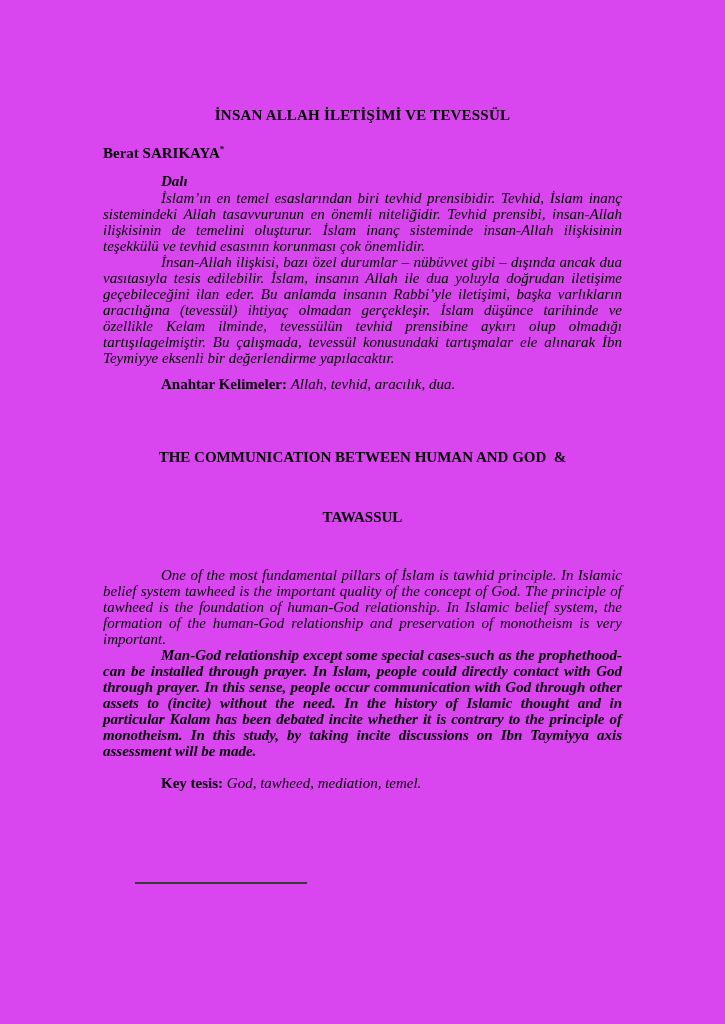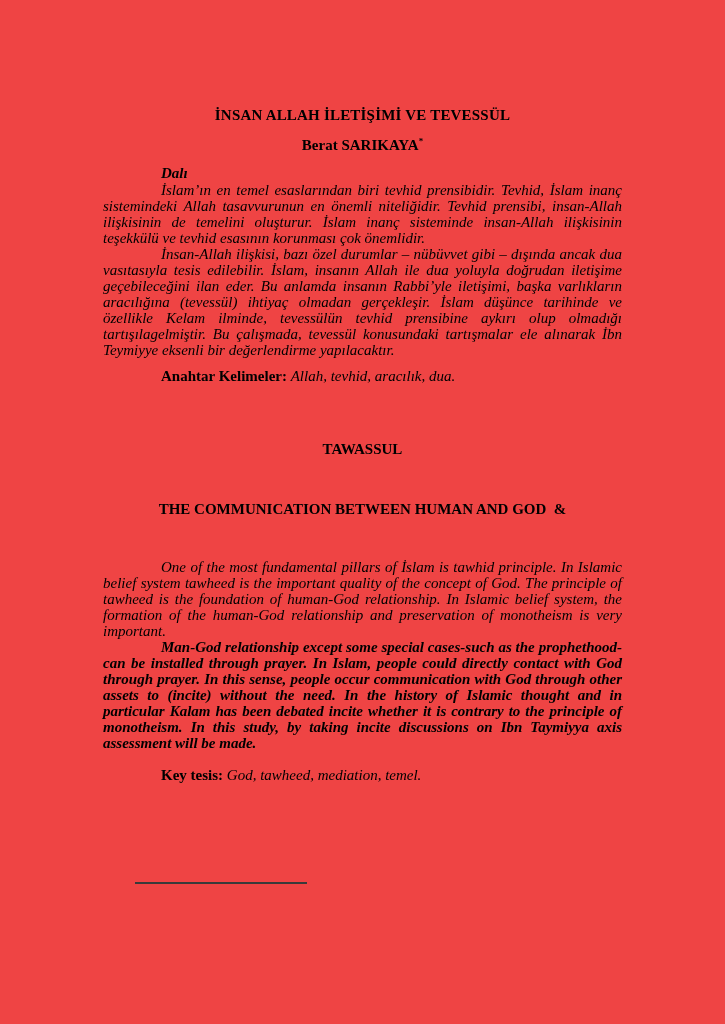--- a/index.html
+++ b/index.html
@@ -1,44 +1,44 @@
 <!DOCTYPE html>
 <html><head>
 <meta charset="utf-8">
 <style>
   html, body { margin: 0; padding: 0; background: #ffffff; }
   .page {
     position: relative;
     width: 725px;
     height: 1024px;
-    background: #ef4444;
+    background: #d946ef;
     color: #000000;
     font-family: "Liberation Serif", "DejaVu Serif", serif;
     overflow: hidden;
   }
   .content {
     position: absolute;
     left: 103px;
     top: 106px;
     width: 519px;
   }
   .title-tr {
     font-size: 15px;
     font-weight: bold;
     text-align: center;
     line-height: 18px;
     margin: 0;
     letter-spacing: 0.2px;
   }
   .author-line {
-    text-align: center;
+    text-align: left;
     font-size: 15px;
     font-weight: bold;
     line-height: 18px;
-    margin-top: 12px;
+    margin-top: 20px;
   }
   .author-line sup { font-size: 9px; vertical-align: super; line-height: 0; }
   .section-label {
     font-size: 15px;
     font-weight: bold;
     font-style: italic;
     line-height: 18px;
     margin-top: 10px;
     padding-left: 58px;
   }
@@ -108,22 +108,22 @@
     <p class="body-par mt-first">İslam’ın en temel esaslarından biri tevhid prensibidir. Tevhid, İslam inanç sistemindeki Allah tasavvurunun en önemli niteliğidir. Tevhid prensibi, insan-Allah ilişkisinin de temelini oluşturur. İslam inanç sisteminde insan-Allah ilişkisinin teşekkülü ve tevhid esasının korunması çok önemlidir.</p>
 
     <p class="body-par mt-par">İnsan-Allah ilişkisi, bazı özel durumlar – nübüvvet gibi – dışında ancak dua vasıtasıyla tesis edilebilir. İslam, insanın Allah ile dua yoluyla doğrudan iletişime geçebileceğini ilan eder. Bu anlamda insanın Rabbi’yle iletişimi, başka varlıkların aracılığına (tevessül) ihtiyaç olmadan gerçekleşir. İslam düşünce tarihinde ve özellikle Kelam ilminde, tevessülün tevhid prensibine aykırı olup olmadığı tartışılagelmiştir. Bu çalışmada, tevessül konusundaki tartışmalar ele alınarak İbn Teymiyye eksenli bir değerlendirme yapılacaktır.</p>
 
     <div class="kw-line">
       <span class="kw-label">Anahtar Kelimeler:</span>
       <span class="kw-value">Allah, tevhid, aracılık, dua.</span>
     </div>
 
     <div class="title-en">
+      <div>THE COMMUNICATION BETWEEN HUMAN AND GOD  &amp;</div>
       <div>TAWASSUL</div>
-      <div>THE COMMUNICATION BETWEEN HUMAN AND GOD  &amp;</div>
     </div>
 
 
     <p class="body-par abs-first">One of the most fundamental pillars of İslam is tawhid principle. In Islamic belief system tawheed is the important quality of the concept of God. The principle of tawheed is the foundation of human-God relationship. In Islamic belief system, the formation of the human-God relationship and preservation of monotheism is very important.</p>
 
     <p class="body-par abs-par">Man-God relationship except some special cases-such as the prophethood-can be installed through prayer. In Islam, people could directly contact with God through prayer. In this sense, people occur communication with God through other assets to (incite) without the need. In the history of Islamic thought and in particular Kalam has been debated incite whether it is contrary to the principle of monotheism. In this study, by taking incite discussions on Ibn Taymiyya axis assessment will be made.</p>
 
     <div class="kw-line kw-line-en">
       <span class="kw-label">Key tesis:</span>
       <span class="kw-value">God, tawheed, mediation, temel.</span>

